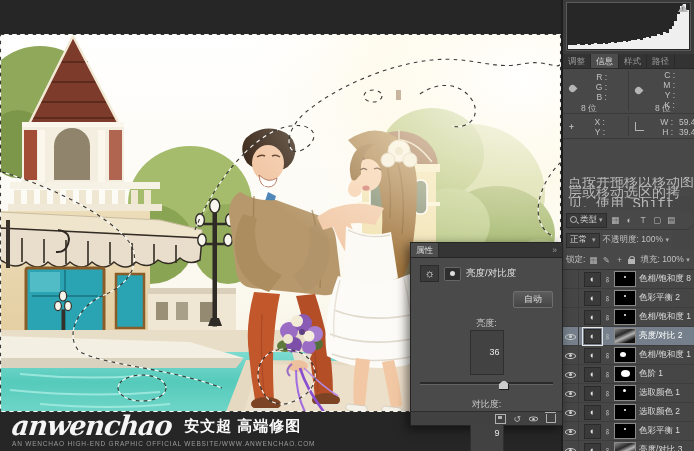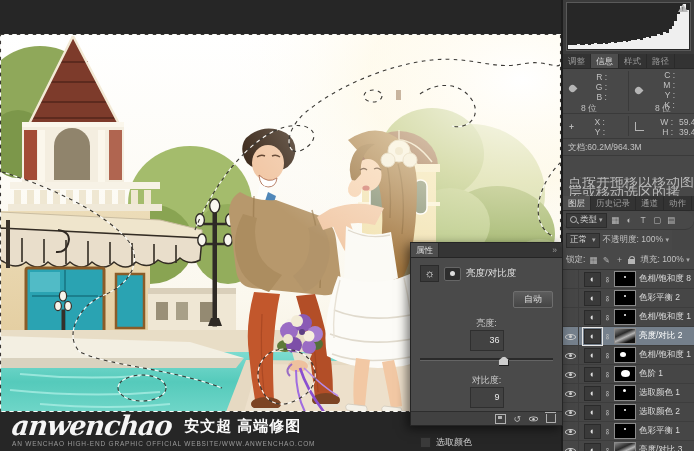--- a/index.html
+++ b/index.html
@@ -80,21 +80,21 @@
   #propbody{position:absolute;left:0;top:15px;right:0;bottom:0;background:#4a4a4a;border:1px solid #252525;box-sizing:border-box;}
   .prophead{display:flex;align-items:center;gap:5px;padding:7px 9px 0;}
   .sunbox{width:17px;height:15px;background:#3a3a3a;border:1px solid #2b2b2b;color:#eee;font-size:11px;line-height:14px;text-align:center;}
   .clipbox{width:15px;height:12px;background:#2e2e2e;border:1px solid #666;border-radius:2px;position:relative;}
   .clipbox::after{content:"";position:absolute;left:4.5px;top:3px;width:5px;height:5px;background:#ddd;border-radius:50%;}
   .proptitle{font-size:9.5px;color:#e2e2e2;white-space:nowrap;}
   .autorow{display:flex;justify-content:flex-end;padding:9px 9px 0;}
   .autobtn{font-size:9px;color:#e0e0e0;background:linear-gradient(#5d5d5d,#454545);border:1px solid #6e6e6e;border-radius:2px;padding:1px 10px;}
   .sliderrow{padding:9px 9px 0;}
   .slbl{display:flex;justify-content:space-between;align-items:center;font-size:9px;color:#cdcdcd;flex-direction:column;}
-  .val{min-width:26px;text-align:right;background:#424242;border:1px solid #2f2f2f;padding:4px 3px;color:#e8e8e8;font-size:9px;line-height:11px;}
+  .val{min-width:26px;text-align:right;background:#424242;border:1px solid #2f2f2f;padding:16px 3px;color:#e8e8e8;font-size:9px;line-height:11px;}
   .track{position:relative;height:10px;margin-top:4px;}
   .track::before{content:"";position:absolute;left:0;right:0;top:3px;height:2px;background:#2a2a2a;border-bottom:1px solid #646464;}
   .thumb{position:absolute;top:1px;width:9px;height:8px;background:#cdcdcd;border:1px solid #1e1e1e;clip-path:polygon(50% 0,100% 45%,100% 100%,0 100%,0 45%);transform:translateX(-4px);}
   .legacyrow{display:flex;align-items:center;gap:5px;padding:14px 9px 0;font-size:9px;color:#cdcdcd;}
   .chk{width:9px;height:9px;background:#3a3a3a;border:1px solid #272727;}
   #propfoot{position:absolute;left:0;right:0;bottom:0;height:13px;background:#414141;border-top:1px solid #2d2d2d;display:flex;justify-content:flex-end;align-items:center;gap:7px;padding:0 6px;}
   .fglyph{font-size:9px;color:#b9b9b9;line-height:10px;}
   .clipfoot{width:9px;height:8px;border:1px solid #b0b0b0;position:relative;}
   .clipfoot::after{content:"";position:absolute;left:1.5px;top:1.5px;width:4px;height:3px;background:#b0b0b0;}
   .eyesm{transform:scale(.8);}
@@ -424,32 +424,23 @@
         <span class="cornic" style="position:absolute;left:72px;top:8px;"></span>
         <div style="position:absolute;left:86px;top:3px;text-align:right;width:24px;">
           <div class="inf-line">W :</div>
           <div class="inf-line">H :</div>
         </div>
         <div style="position:absolute;left:116px;top:3px;width:30px;">
           <div class="inf-line">59.4</div>
           <div class="inf-line">39.4</div>
         </div>
       </div>
-      <div class="inf-sec" style="top:70px;height:16px;">
-        <div class="inf-line" style="position:absolute;left:5px;top:3px;">文档:60.2M/964.3M</div>
-      </div>
       <div style="position:absolute;left:5px;right:0;top:108px;height:30px;overflow:hidden;font-size:14px;line-height:11px;color:#b8b8b8;white-space:normal;font-family:Liberation Mono, monospace;">点按并拖移以移动图层或移动选区的拷贝。使用 Shift 键限制拖动 45 度增量方向</div>
     </div>
 
-    <div id="ltabs" class="ptabs">
-      <div class="ptab active">图层</div>
-      <div class="ptab">历史记录</div>
-      <div class="ptab">通道</div>
-      <div class="ptab">动作</div>
-    </div>
 
     <div id="lfilter">
       <div class="typebox">
         <span class="mag"></span>
         <span>类型</span>
         <span class="caret">▾</span>
       </div>
       <span class="fic">▦</span>
       <span class="fic">◐</span>
       <span class="fic">T</span>

